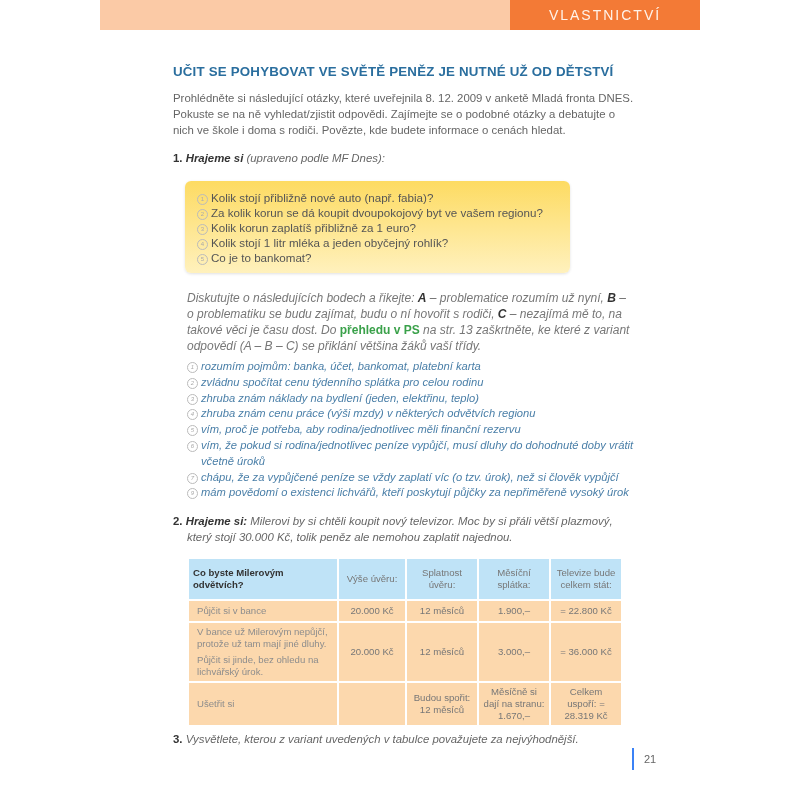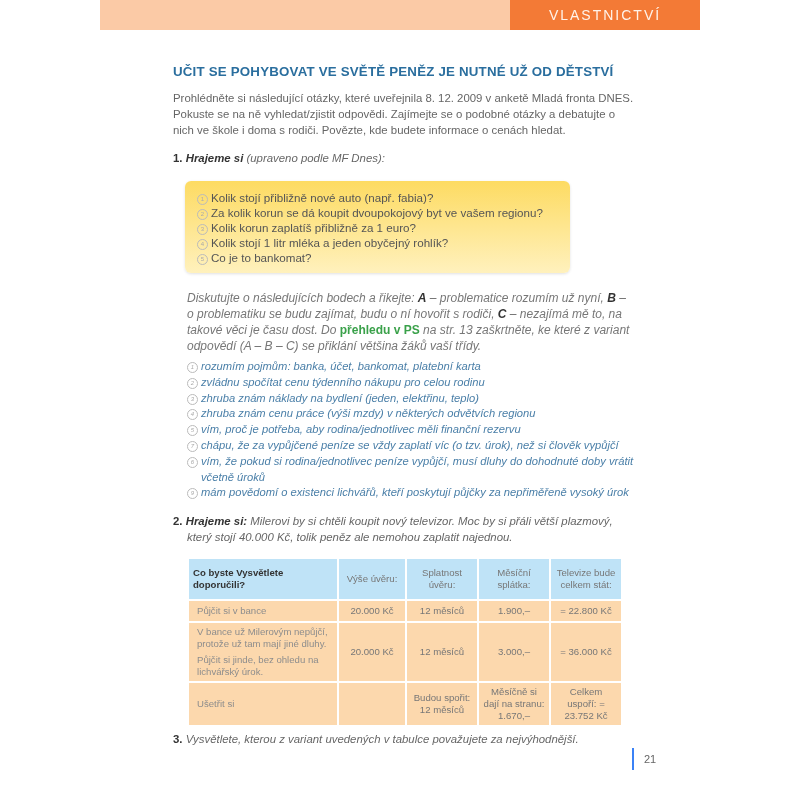--- a/index.html
+++ b/index.html
@@ -62,39 +62,39 @@
     <div><span class="circ">2</span><span>Za kolik korun se dá koupit dvoupokojový byt ve vašem regionu?</span></div>
     <div><span class="circ">3</span><span>Kolik korun zaplatíš přibližně za 1 euro?</span></div>
     <div><span class="circ">4</span><span>Kolik stojí 1 litr mléka a jeden obyčejný rohlík?</span></div>
     <div><span class="circ">5</span><span>Co je to bankomat?</span></div>
   </div>
 
   <div class="discuss"><span>Diskutujte o následujících bodech a řikejte: </span><b>A</b><span> – problematice rozumím už nyní, </span><b>B</b><span> – o problematiku se budu zajímat, budu o ní hovořit s rodiči, </span><b>C</b><span> – nezajímá mě to, na takové věci je času dost. Do </span><span class="green">přehledu v PS</span><span> na str. 13 zaškrtněte, ke které z variant odpovědí (A – B – C) se přiklání většina žáků vaší třídy.</span></div>
 
   <ul class="skills">
     <li><span class="circ">1</span><span>rozumím pojmům: banka, účet, bankomat, platební karta</span></li>
-    <li><span class="circ">2</span><span>zvládnu spočítat cenu týdenního nákupu pro celou rodinu</span></li>
+    <li><span class="circ">2</span><span>zvládnu spočítat cenu týdenního splátka pro celou rodinu</span></li>
     <li><span class="circ">3</span><span>zhruba znám náklady na bydlení (jeden, elektřinu, teplo)</span></li>
     <li><span class="circ">4</span><span>zhruba znám cenu práce (výši mzdy) v některých odvětvích regionu</span></li>
     <li><span class="circ">5</span><span>vím, proč je potřeba, aby rodina/jednotlivec měli finanční rezervu</span></li>
+    <li><span class="circ">6</span><span>vím, že pokud si rodina/jednotlivec peníze vypůjčí, musí dluhy do dohodnuté doby vrátit včetně úroků</span></li>
     <li><span class="circ">7</span><span>chápu, že za vypůjčené peníze se vždy zaplatí víc (o tzv. úrok), než si člověk vypůjčí</span></li>
-    <li><span class="circ">6</span><span>vím, že pokud si rodina/jednotlivec peníze vypůjčí, musí dluhy do dohodnuté doby vrátit včetně úroků</span></li>
     <li><span class="circ">9</span><span>mám povědomí o existenci lichvářů, kteří poskytují půjčky za nepřiměřeně vysoký úrok</span></li>
   </ul>
 
   <div class="task task2">
     <span class="num">2.</span>
     <span class="lead">Hrajeme si:</span>
-    <span class="it">Milerovi by si chtěli koupit nový televizor. Moc by si přáli větší plazmový, který stojí 40.000 Kč, tolik peněz ale nemohou zaplatit najednou.</span>
+    <span class="it">Milerovi by si chtěli koupit nový televizor. Moc by si přáli větší plazmový, který stojí 30.000 Kč, tolik peněz ale nemohou zaplatit najednou.</span>
   </div>
 
   <table>
     <tbody>
         <tr>
-      <th class="first">Co byste Vysvětlete doporučili?</th>
+      <th class="first">Co byste Milerovým odvětvích?</th>
       <th style="width:58px">Výše úvěru:</th>
       <th style="width:62px">Splatnost úvěru:</th>
       <th style="width:62px">Měsíční splátka:</th>
       <th style="width:62px">Televize bude celkem stát:</th>
     </tr>
     <tr style="height:20px">
       <td class="first">Půjčit si v bance</td>
       <td>20.000 Kč</td>
       <td>12 měsíců</td>
       <td>1.900,–</td>
@@ -108,21 +108,21 @@
       <td>20.000 Kč</td>
       <td>12 měsíců</td>
       <td>3.000,–</td>
       <td>= 36.000 Kč</td>
     </tr>
     <tr style="height:42px">
       <td class="first">Ušetřit si</td>
       <td></td>
       <td>Budou spořit: 12 měsíců</td>
       <td>Měsíčně si dají na stranu: 1.670,–</td>
-      <td>Celkem uspoří: = 23.752 Kč</td>
+      <td>Celkem uspoří: = 28.319 Kč</td>
     </tr>
   </tbody>
     </table>
 
   <div class="task task3">
     <span class="num">3.</span>
     <span class="it">Vysvětlete, kterou z variant uvedených v tabulce považujete za nejvýhodnější.</span>
   </div>
 </div>
 

